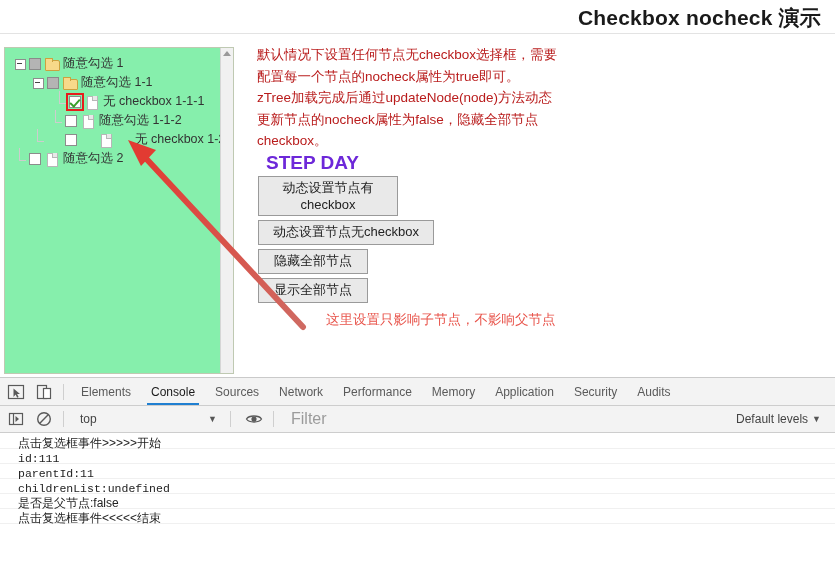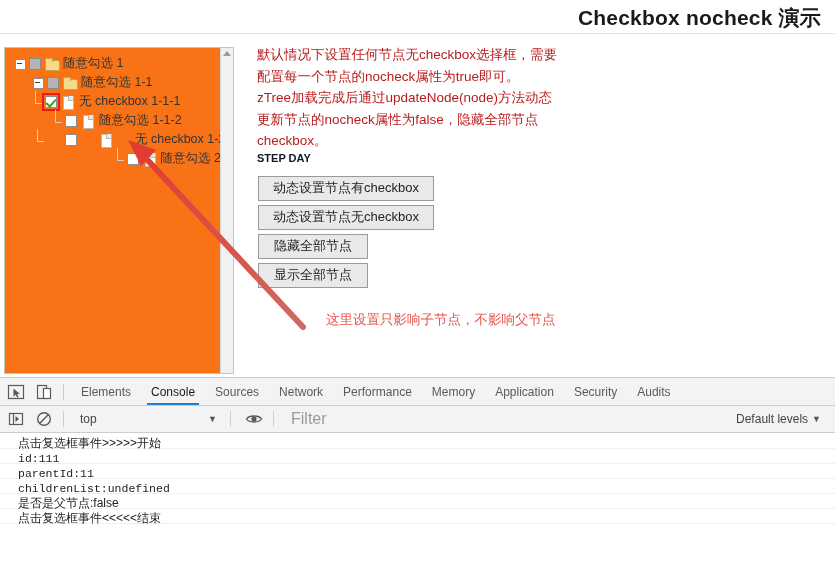--- a/index.html
+++ b/index.html
@@ -25,21 +25,21 @@
   }
 
   .title-rule {
     position:absolute; left:0; top:33px; width:835px; height:1px;
     background:#e3e3e3;
   }
 
   
   .tree-panel {
     position:absolute; left:4px; top:47px; width:230px; height:327px;
-    background:#f97316; border:1px solid #bfc9b2;
+    background:#86efac; border:1px solid #bfc9b2;
     overflow:hidden;
   }
   .tree-scroll {
     position:absolute; right:0; top:0; width:13px; height:100%;
     background:#f1f1f1; border-left:1px solid #d6d6d6;
   }
   .tree-scroll-up {
     position:absolute; left:2px; top:3px;
     width:0;height:0;
     border-left:4px solid transparent;
@@ -126,22 +126,22 @@
   .tlabel { font-size:12.5px; color:#333; line-height:19px; }
 
   
   .desc {
     position:absolute; left:257px; top:44px; width:375px;
   }
   .desc p {
     margin:0; font-size:13.5px; line-height:21.5px; color:#b91c1c;
   }
   .step-head {
-    position:absolute; left:257px; top:152px;
-    font-size:11px; font-weight:bold; color:#0f172a;
+    position:absolute; left:266px; top:152px;
+    font-size:19px; font-weight:bold; color:#6d28d9;
   }
 
   .btns { position:absolute; left:258px; top:176px; }
   .btn {
     display:block; margin-bottom:4px;
     background:#e9e9e9; border:1px solid #9a9a9a;
     font-size:13px; color:#222; padding:2px 7px 3px 7px;
     font-family:"Liberation Sans","DejaVu Sans",sans-serif;
     text-align:center; cursor:default;
   }
@@ -233,21 +233,21 @@
             <span class="tlabel">随意勾选 1</span>
           </div>
           <div class="tnode" style="padding-left: 26px;">
             <span class="switch minus"></span>
             <span class="chk gray">
               <span class="box"></span>
             </span>
             <span class="ficon folder"></span>
             <span class="tlabel">随意勾选 1-1</span>
           </div>
-          <div class="tnode" style="padding-left: 24px;">
+          <div class="tnode" style="padding-left: 48px;">
             <span class="switch line"></span>
             <span class="chk checked hl-red">
               <span class="box"></span>
             </span>
             <span class="ficon doc"></span>
             <span class="tlabel">无 checkbox 1-1-1</span>
           </div>
           <div class="tnode" style="padding-left: 44px;">
             <span class="switch lineend"></span>
             <span class="chk ">
@@ -257,21 +257,21 @@
             <span class="tlabel">随意勾选 1-1-2</span>
           </div>
           <div class="tnode" style="padding-left: 26px; gap: 18px;">
             <span class="switch lineend"></span>
             <span class="chk ">
               <span class="box"></span>
             </span>
             <span class="ficon doc"></span>
             <span class="tlabel">无 checkbox 1-2</span>
           </div>
-          <div class="tnode" style="padding-left: 8px; justify-content: flex-end;">
+          <div class="tnode" style="padding-left: 8px;">
             <span class="switch lineend"></span>
             <span class="chk ">
               <span class="box"></span>
             </span>
             <span class="ficon doc"></span>
             <span class="tlabel">随意勾选 2</span>
           </div>
         </div>
       <div class="tree-scroll">
         <div class="tree-scroll-up"></div>
@@ -281,21 +281,21 @@
     <div class="desc" id="desc-block">
         <p>默认情况下设置任何节点无checkbox选择框，需要</p>
         <p>配置每一个节点的nocheck属性为true即可。</p>
         <p>zTree加载完成后通过updateNode(node)方法动态</p>
         <p>更新节点的nocheck属性为false，隐藏全部节点</p>
         <p>checkbox。</p>
       </div>
     <div class="step-head">STEP DAY</div>
 
     <div class="btns" id="btn-list">
-        <button class="btn" style="width: 176px;">动态设置节点有checkbox</button>
+        <button class="btn" style="width: 140px;">动态设置节点有checkbox</button>
         <button class="btn" style="width: 176px; text-align: center;">动态设置节点无checkbox</button>
         <button class="btn" style="width: 110px;">隐藏全部节点</button>
         <button class="btn" style="width: 110px;">显示全部节点</button>
       </div>
 
     <svg class="anno-arrow" viewBox="0 0 835 377">
       <defs>
         <linearGradient id="argrad" x1="0" y1="0" x2="1" y2="1">
           <stop offset="0%" stop-color="#e23b32"></stop>
           <stop offset="100%" stop-color="#cf6a62"></stop>

